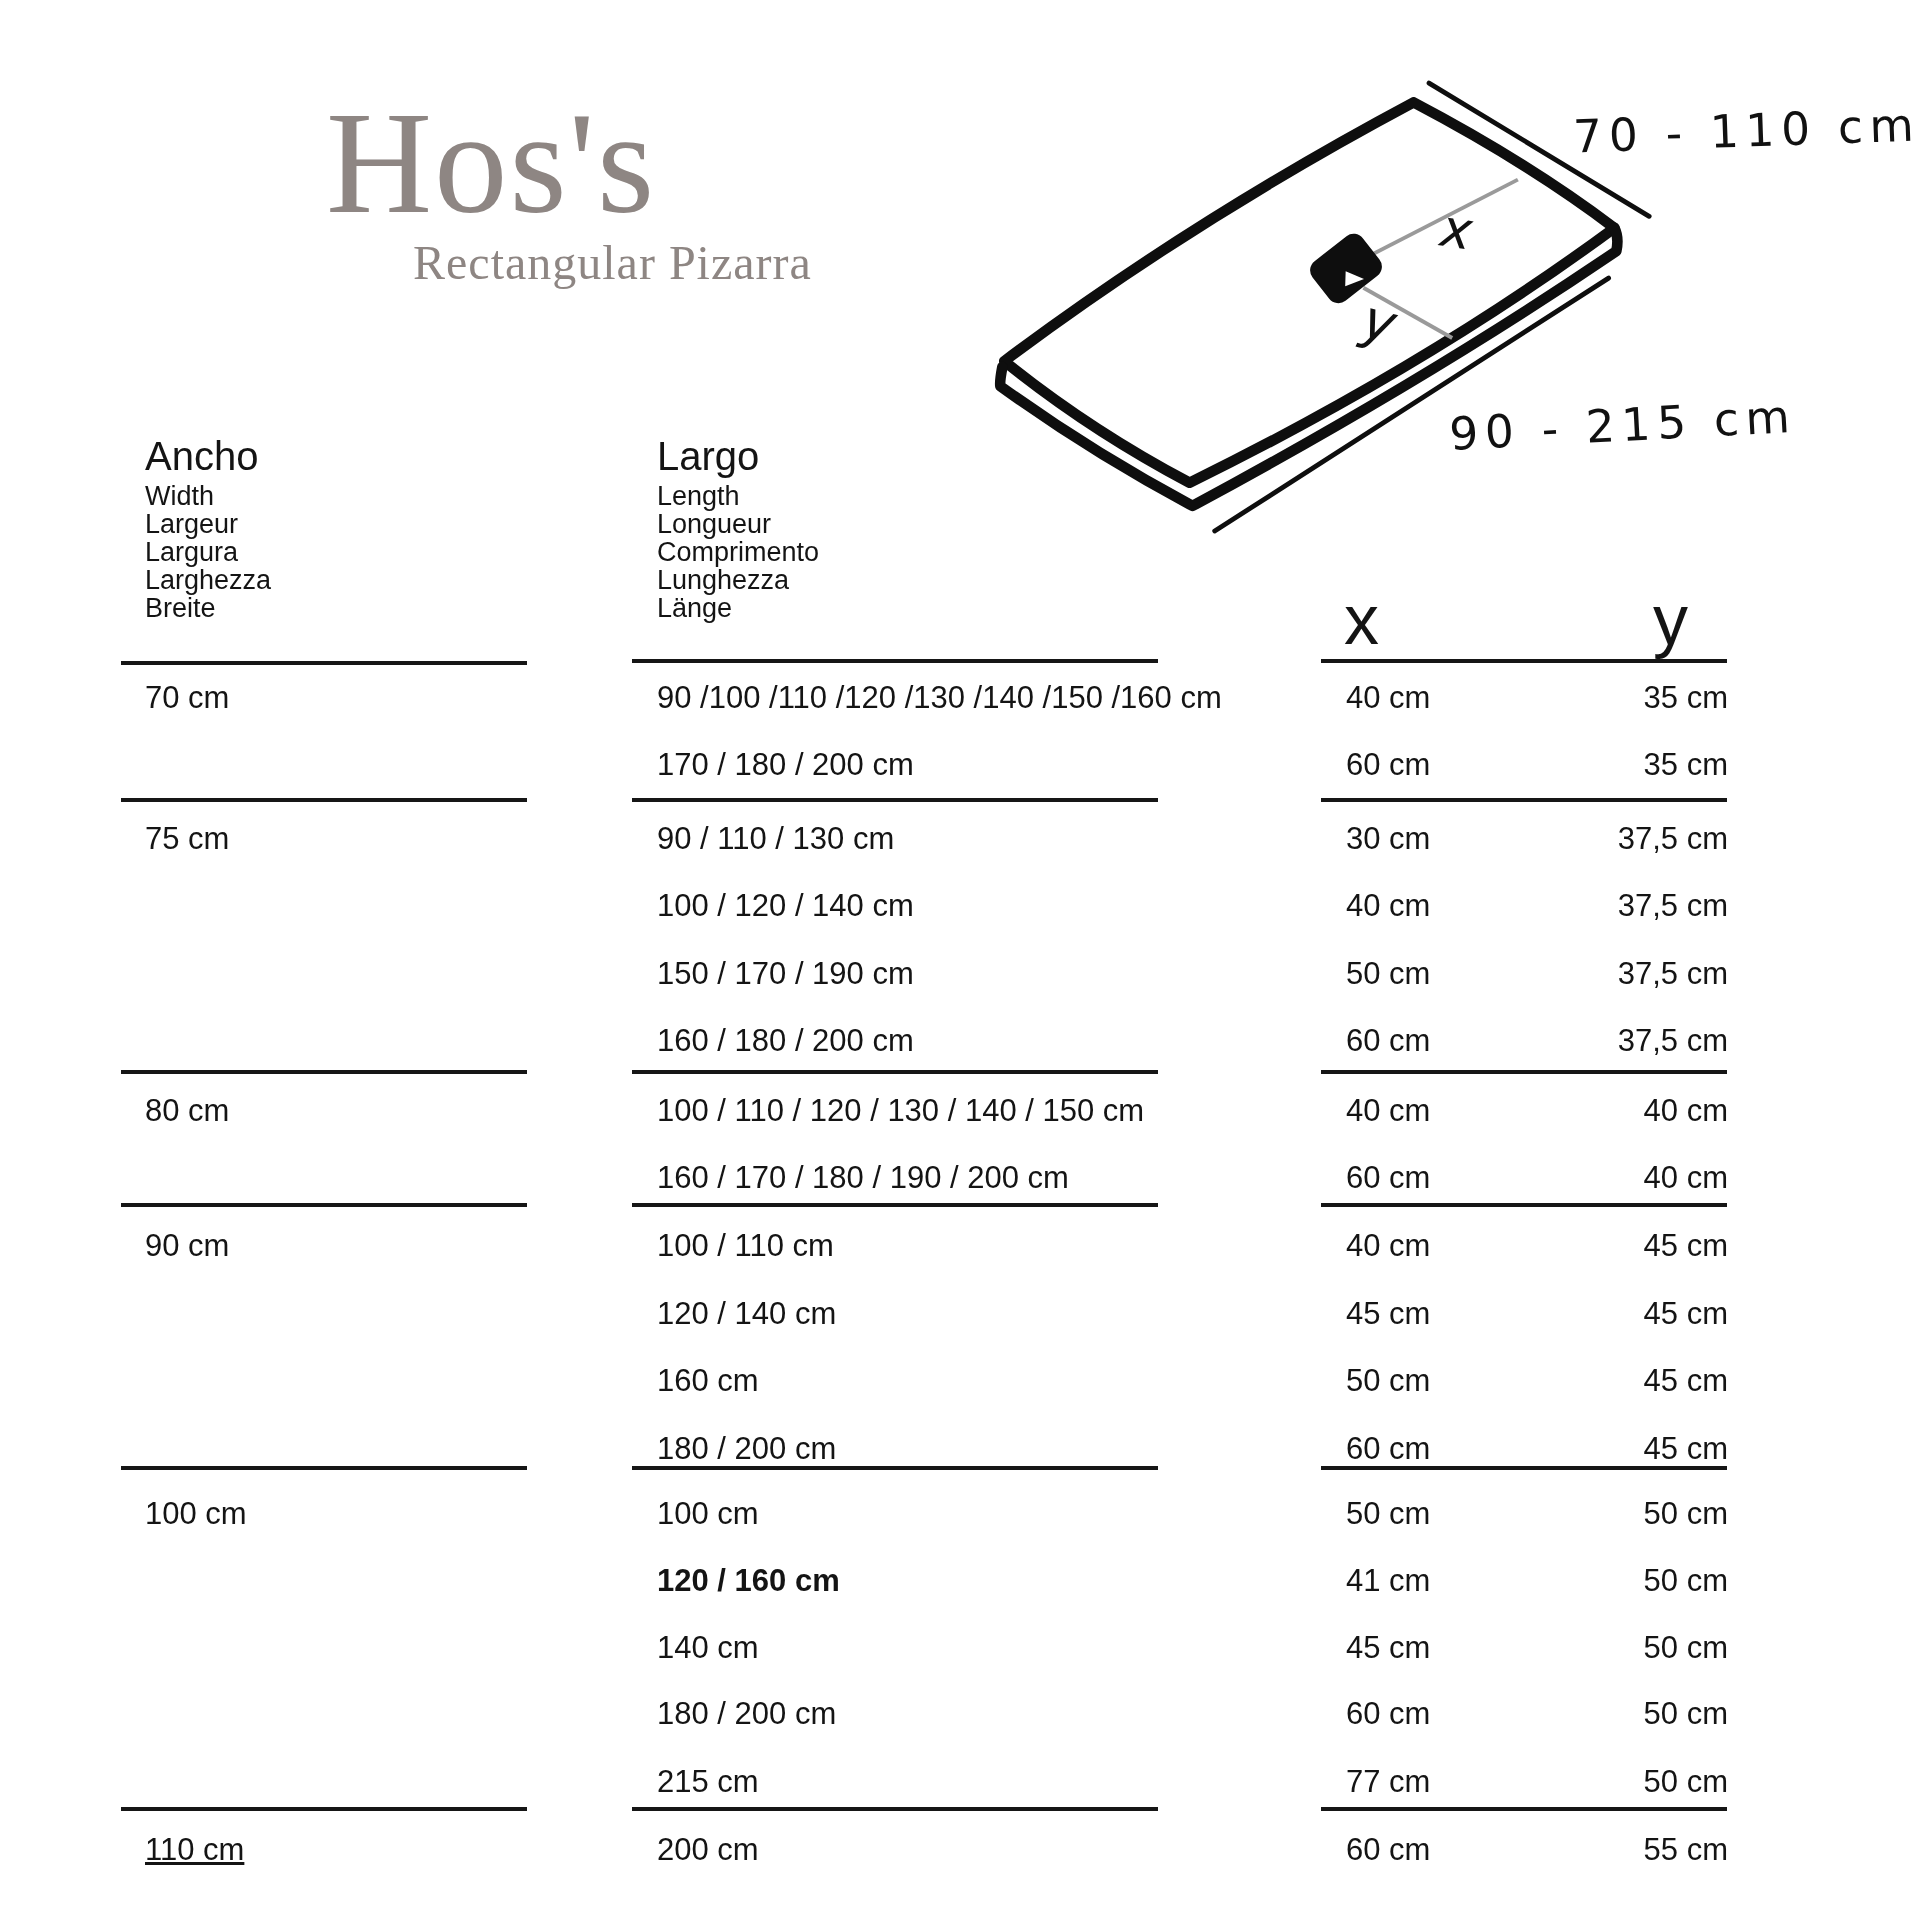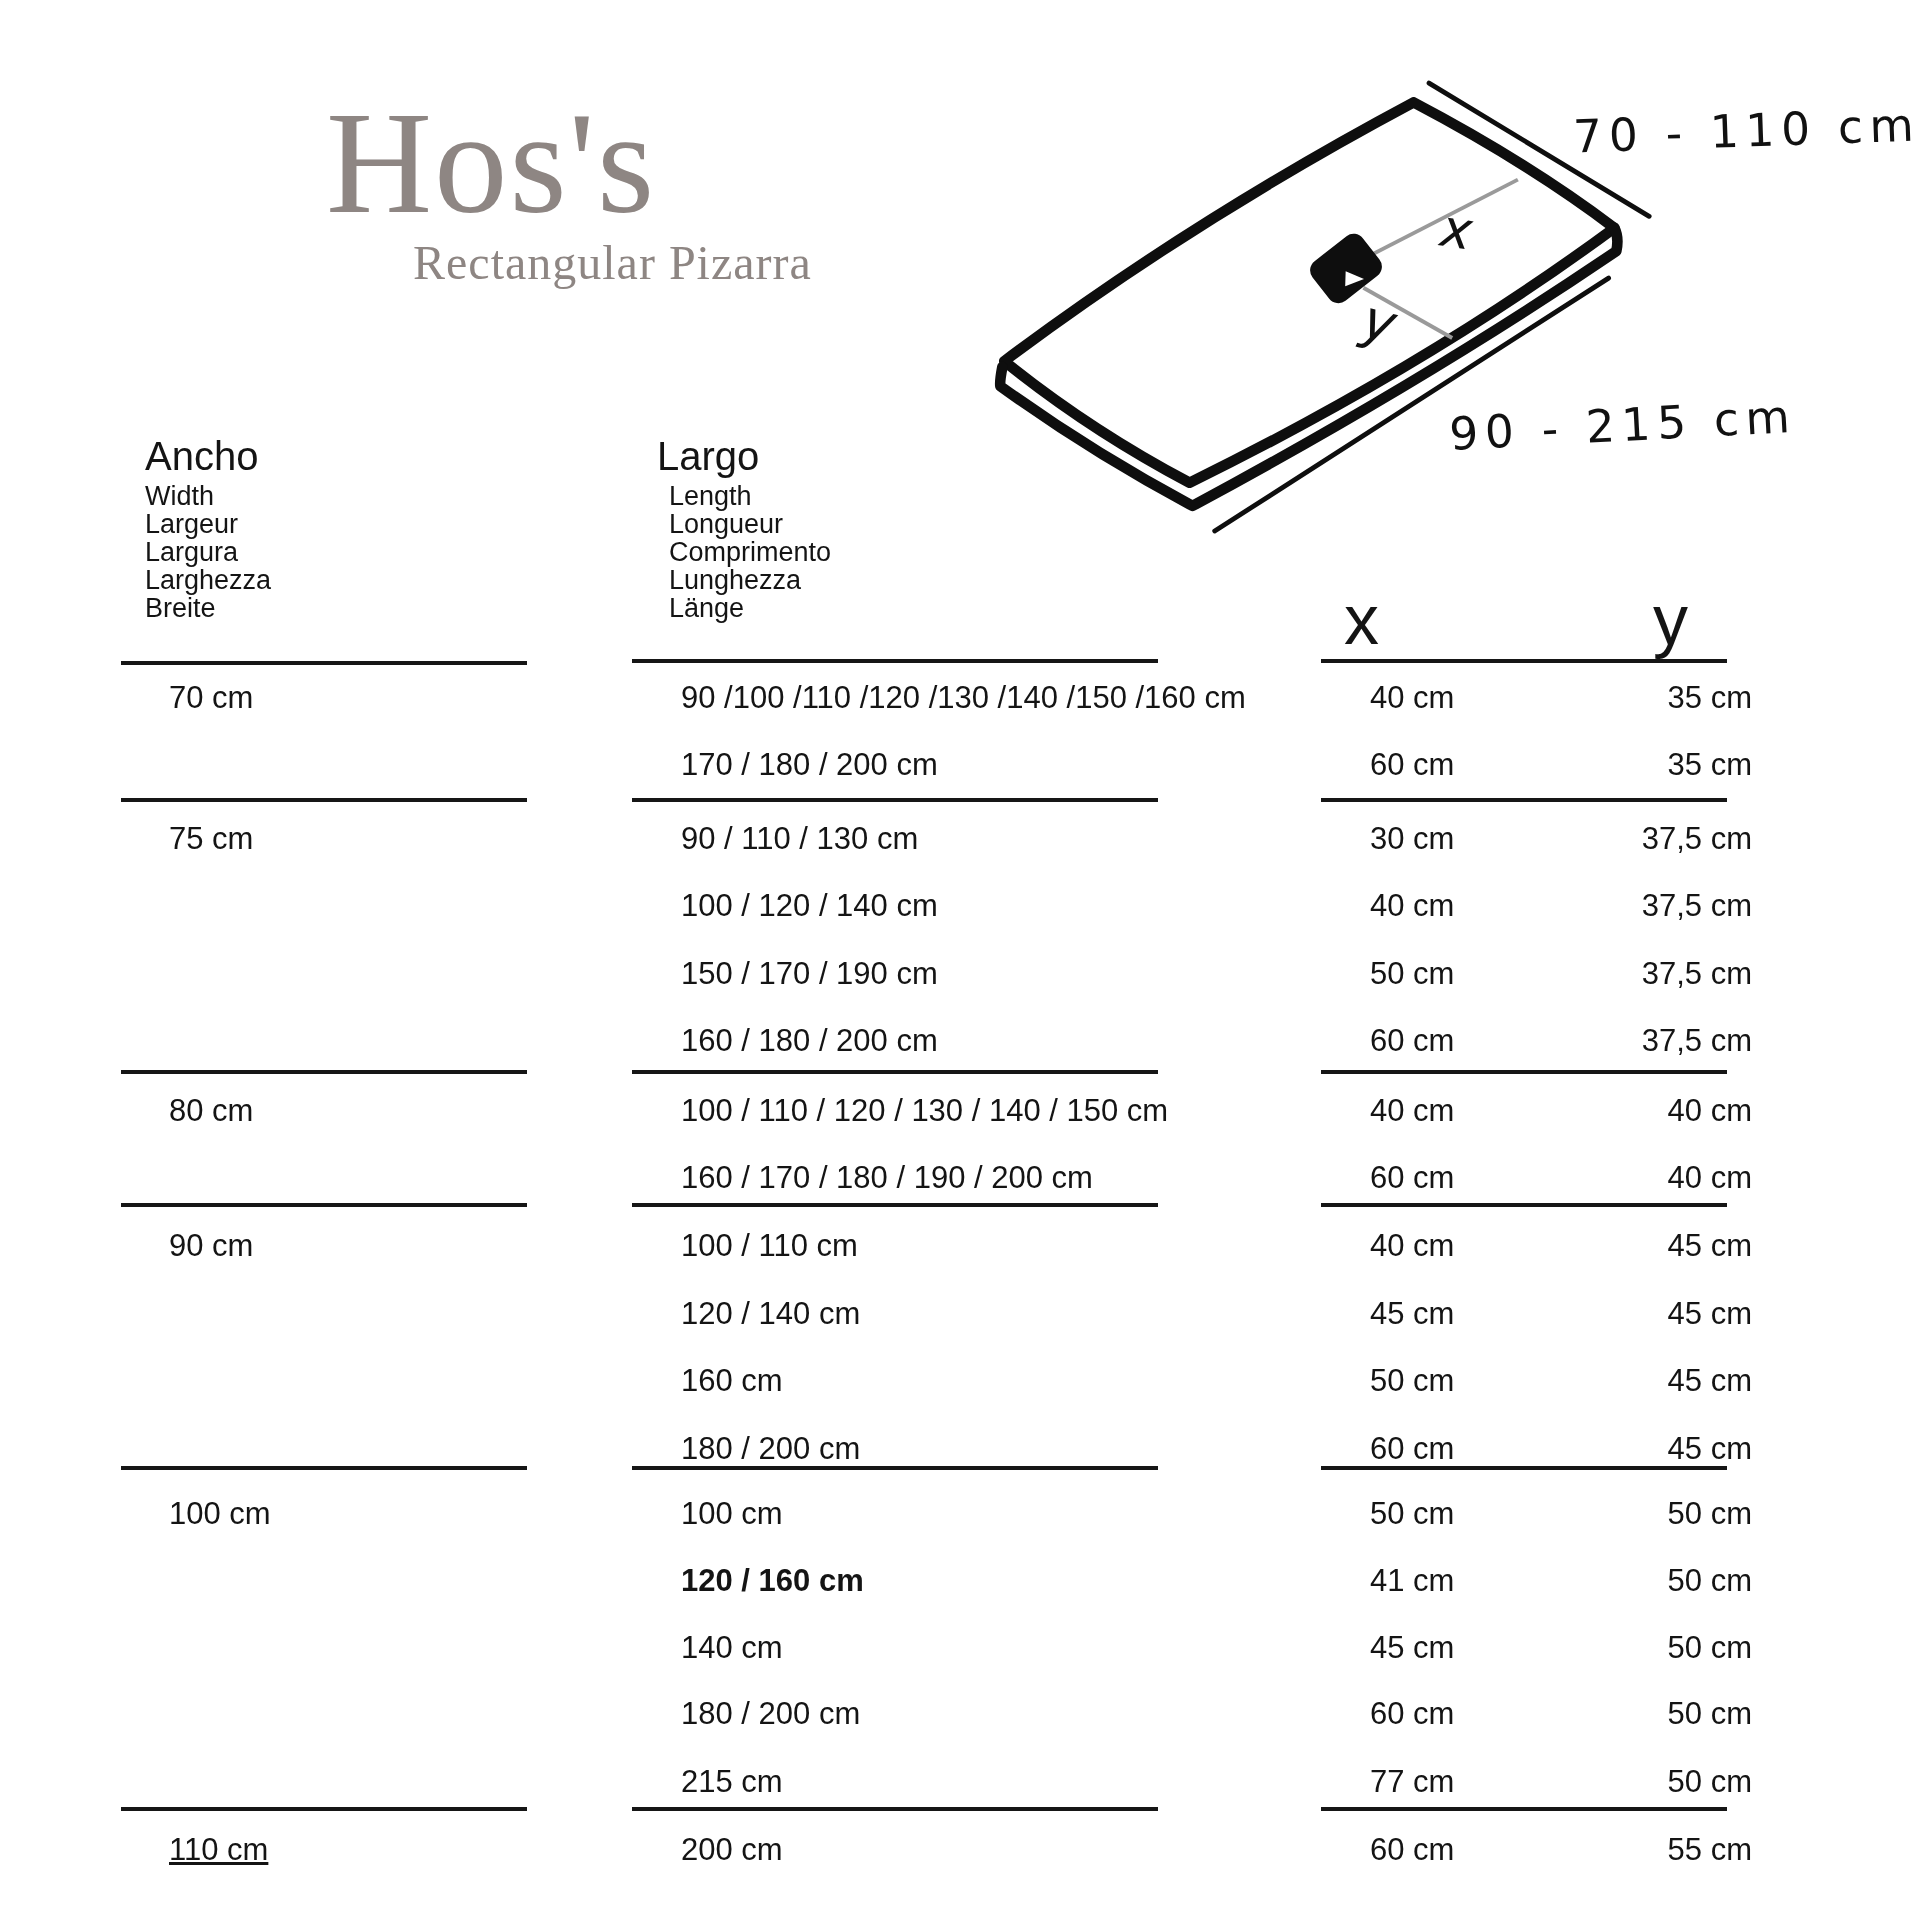--- a/index.html
+++ b/index.html
@@ -4,21 +4,21 @@
 <style>
   html,body{margin:0;padding:0;background:#ffffff;}
   body{width:1931px;height:1931px;font-family:"Liberation Sans",sans-serif;color:#141414;}
   #stage{position:relative;width:1931px;height:1931px;overflow:hidden;background:#fff;}
   .abs{position:absolute;}
   .logo{font-family:"Liberation Serif",serif;color:#8e8683;font-size:147px;line-height:1;letter-spacing:1.9px;}
   .subtitle{font-family:"Liberation Serif",serif;color:#8e8683;font-size:48px;line-height:1;letter-spacing:1px;}
   .col-title{font-size:40px;line-height:1;font-weight:400;}
   .col-sub{font-size:27px;line-height:28px;}
   .xy-title{font-size:70px;line-height:1;}
-  .cell{position:absolute;font-size:31px;line-height:1;white-space:nowrap;margin-left:24px;}
+  .cell{position:absolute;font-size:31px;line-height:1;white-space:nowrap;}
   .right{text-align:right;}
   .rule{position:absolute;height:3.9px;background:#161616;}
   svg text{font-family:"DejaVu Sans",sans-serif;}
 </style>
 </head>
 <body>
 
 <div id="stage">
 
   <div class="abs subtitle" style="left:413px;top:239px;">Rectangular Pizarra</div>
@@ -51,21 +51,21 @@
   <div class="abs col-sub" style="left:145px;top:482px;" id="ancho-subs">
       <div>Width</div>
       <div>Largeur</div>
       <div>Largura</div>
       <div>Larghezza</div>
       <div>Breite</div>
     </div>
   <div class="rule" style="left:121px;top:661px;width:406px;"></div>
 
   <div class="abs col-title" style="left:657px;top:436px;">Largo</div>
-  <div class="abs col-sub" style="left:657px;top:482px;margin-left:12px;" id="largo-subs">
+  <div class="abs col-sub" style="left:657px;top:482px;" id="largo-subs">
       <div>Length</div>
       <div>Longueur</div>
       <div>Comprimento</div>
       <div>Lunghezza</div>
       <div>Länge</div>
     </div>
   <div class="rule" style="left:632px;top:659px;width:526px;"></div>
 
   <div class="abs xy-title" style="left:1344px;top:585px;">x</div>
   <div class="abs xy-title" style="left:1653px;top:585px;">y</div>

